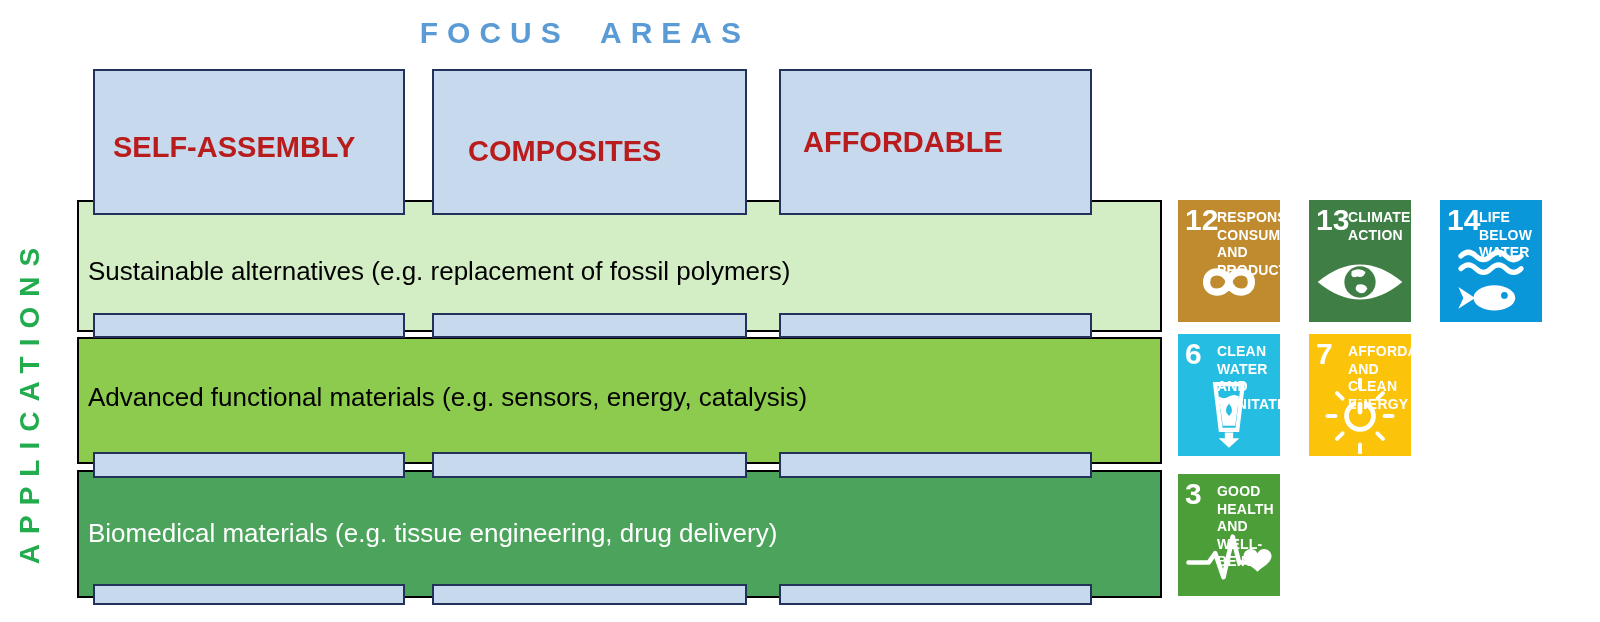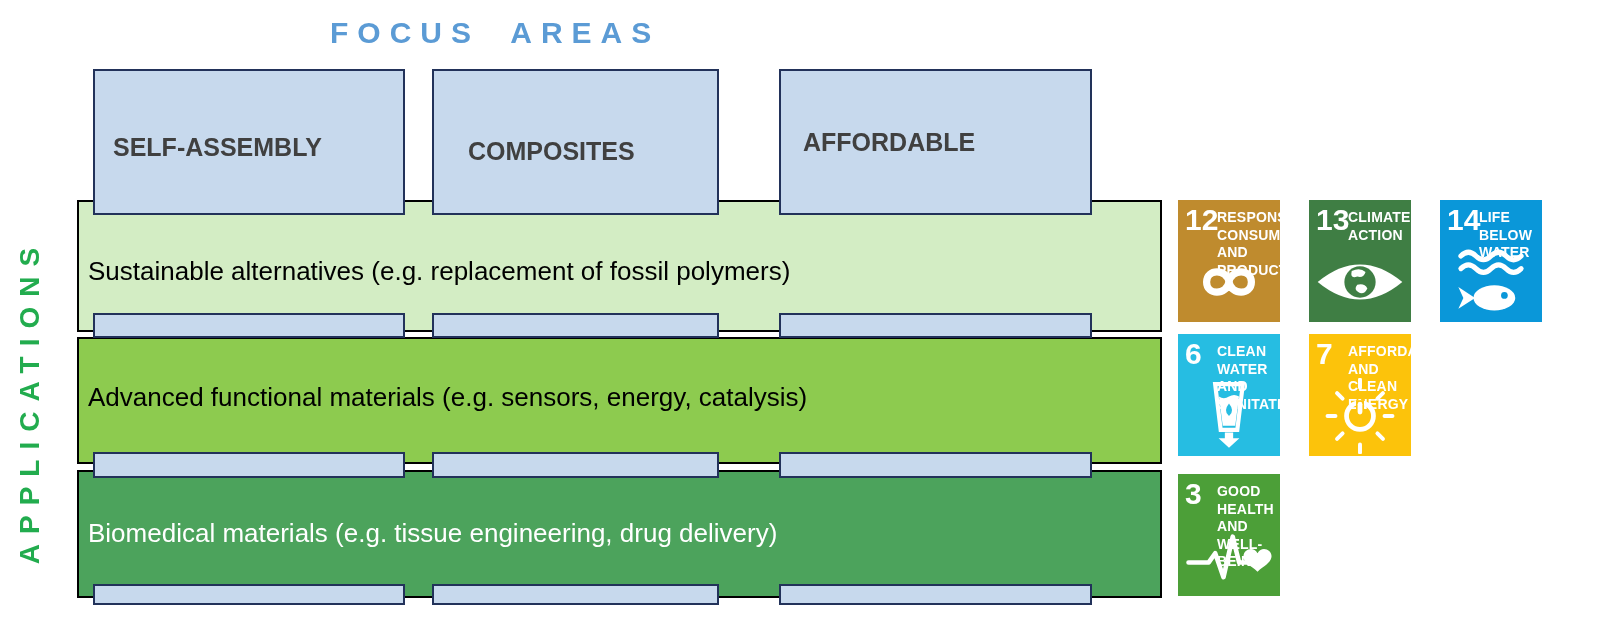--- a/index.html
+++ b/index.html
@@ -2,49 +2,49 @@
 <html><head>
 <meta charset="utf-8">
 <style>
   html,body{margin:0;padding:0;background:#fff;}
   #stage{
     position:relative;width:1600px;height:622px;background:#ffffff;overflow:hidden;
     font-family:"Liberation Sans",sans-serif;
   }
   
   .title{
-    position:absolute;left:330px;top:16px;width:420px;text-align:left;
+    position:absolute;left:330px;top:16px;width:420px;text-align:right;
     font-size:30px;font-weight:bold;letter-spacing:9px;word-spacing:14px;color:#5B9BD5;
   }
   .side-label{
     position:absolute;left:14px;top:606px;width:410px;text-align:center;
     transform:rotate(-90deg);transform-origin:0 0;
     font-size:28px;font-weight:bold;letter-spacing:10px;color:#22AC4E;white-space:nowrap;
   }
   
   .app-row{position:absolute;left:77px;width:1085px;border:2px solid #000;box-sizing:border-box;z-index:1;}
   .row0{top:200px;height:132px;background:#D3EDC4;}
   .row1{top:337px;height:127px;background:#8DCB4F;text-align:center;}
   .row2{top:470px;height:128px;background:#4CA35C;}
   .app-text{position:absolute;left:9px;right:4px;display:flex;align-items:center;
     font-size:26px;line-height:1.1;color:#000;}
   .row0 .app-text{top:13px;height:112px;}
   .row1 .app-text{top:1px;height:114px;}
   .row2 .app-text{top:8px;height:106px;color:#fff;}
   
   .colpiece{position:absolute;background:#C7D9ED;border:2px solid #22325A;box-sizing:border-box;z-index:2;}
   .c0{left:93px;width:312px;}
-  .c1{left:432px;width:287px;}
+  .c1{left:432px;width:315px;}
   .c2{left:779px;width:313px;}
   .p0{top:69px;height:146px;}
   .p1{top:313px;height:25px;}
   .p2{top:452px;height:26px;}
   .p3{top:584px;height:21px;}
   .col-label{position:absolute;inset:0;display:flex;align-items:center;
-    font-size:25px;font-weight:bold;color:#404040;white-space:nowrap;}
+    font-size:29px;font-weight:bold;color:#b91c1c;white-space:nowrap;}
   .c0 .col-label{padding-left:18px;padding-top:10px;}
   .c1 .col-label{padding-left:34px;padding-top:18px;}
   .c2 .col-label{padding-left:22px;padding-top:0;}
   
   .sdg{position:absolute;width:102px;height:122px;color:#fff;z-index:3;}
   .t0{left:1178px;top:200px;background:#BF8B2E;}
   .t1{left:1309px;top:200px;background:#3F7E44;}
   .t2{left:1440px;top:200px;background:#0A97D9;}
   .t3{left:1178px;top:334px;background:#26BDE2;}
   .t4{left:1309px;top:334px;background:#FCC30B;}

